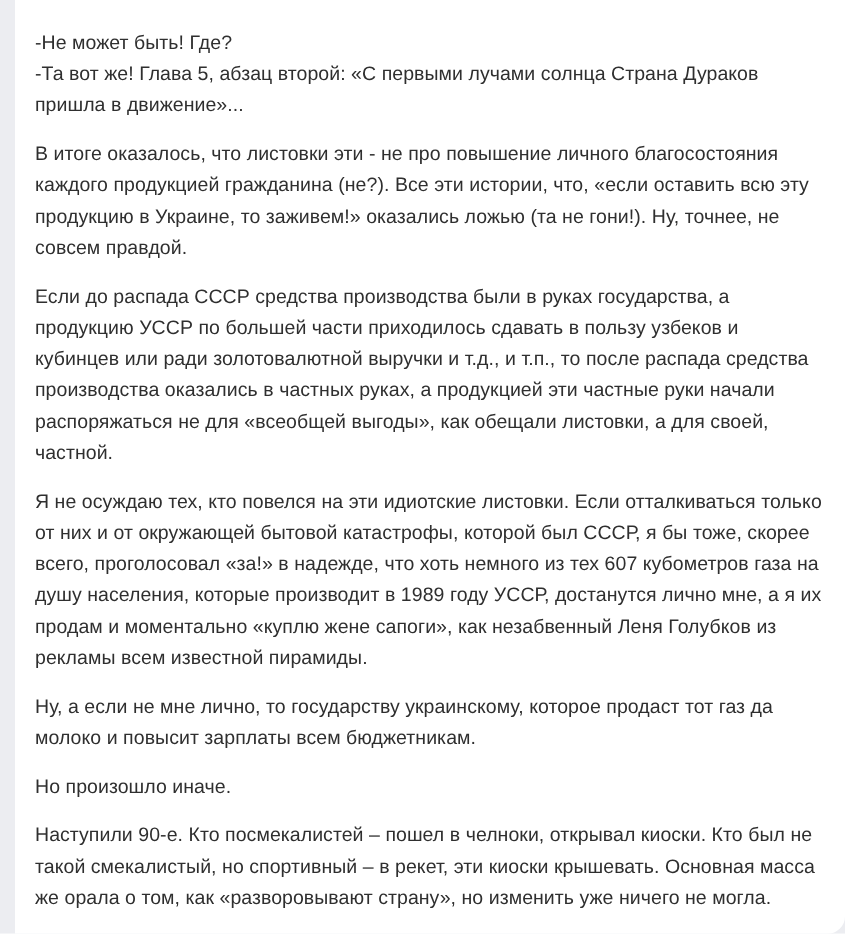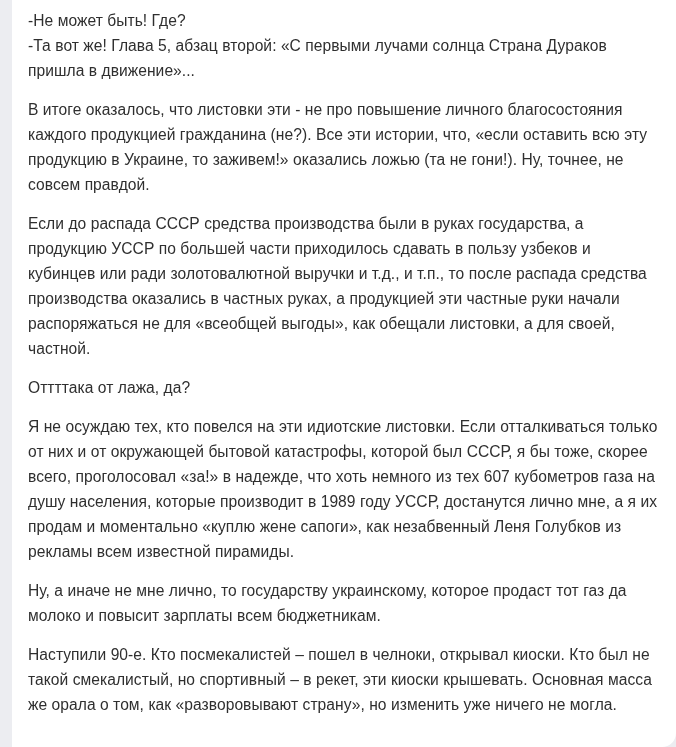--- a/index.html
+++ b/index.html
@@ -50,21 +50,21 @@
     line-height: 25px;
     color: #2f2f2f;
     font-weight: 400;
     letter-spacing: 0.05px;
     text-align: left;
     word-wrap: break-word;
     white-space: pre-wrap;
   }
 
   .para:first-child {
-    margin-top: 8px;
+    margin-top: 22px;
   }
 
   .para-dialogue {
     white-space: pre-line;
   }
 </style>
 </head>
 <body>
 
 <div class="page-frame">
@@ -73,25 +73,25 @@
   <div class="content-card">
     <article class="article-body">
 
       <p class="para para-dialogue">-Не может быть! Где?
 -Та вот же! Глава 5, абзац второй: «С первыми лучами солнца Страна Дураков пришла в движение»...</p>
 
       <p class="para">В итоге оказалось, что листовки эти - не про повышение личного благосостояния каждого продукцией гражданина (не?). Все эти истории, что, «если оставить всю эту продукцию в Украине, то заживем!» оказались ложью (та не гони!). Ну, точнее, не совсем правдой.</p>
 
       <p class="para">Если до распада СССР средства производства были в руках государства, а продукцию УССР по большей части приходилось сдавать в пользу узбеков и кубинцев или ради золотовалютной выручки и т.д., и т.п., то после распада средства производства оказались в частных руках, а продукцией эти частные руки начали распоряжаться не для «всеобщей выгоды», как обещали листовки, а для своей, частной.</p>
 
-      <p class="para">Оттттака от лажа, да?</p>
 
       <p class="para">Я не осуждаю тех, кто повелся на эти идиотские листовки. Если отталкиваться только от них и от окружающей бытовой катастрофы, которой был СССР, я бы тоже, скорее всего, проголосовал «за!» в надежде, что хоть немного из тех 607 кубометров газа на душу населения, которые производит в 1989 году УССР, достанутся лично мне, а я их продам и моментально «куплю жене сапоги», как незабвенный Леня Голубков из рекламы всем известной пирамиды.</p>
 
-      <p class="para">Ну, а иначе не мне лично, то государству украинскому, которое продаст тот газ да молоко и повысит зарплаты всем бюджетникам.</p>
+      <p class="para">Ну, а если не мне лично, то государству украинскому, которое продаст тот газ да молоко и повысит зарплаты всем бюджетникам.</p>
 
 
+      <p class="para">Но произошло иначе.</p>
 
       <p class="para">Наступили 90-е. Кто посмекалистей – пошел в челноки, открывал киоски. Кто был не такой смекалистый, но спортивный – в рекет, эти киоски крышевать. Основная масса же орала о том, как «разворовывают страну», но изменить уже ничего не могла.</p>
 
     </article>
   </div>
 </div>
 
 </body></html>

